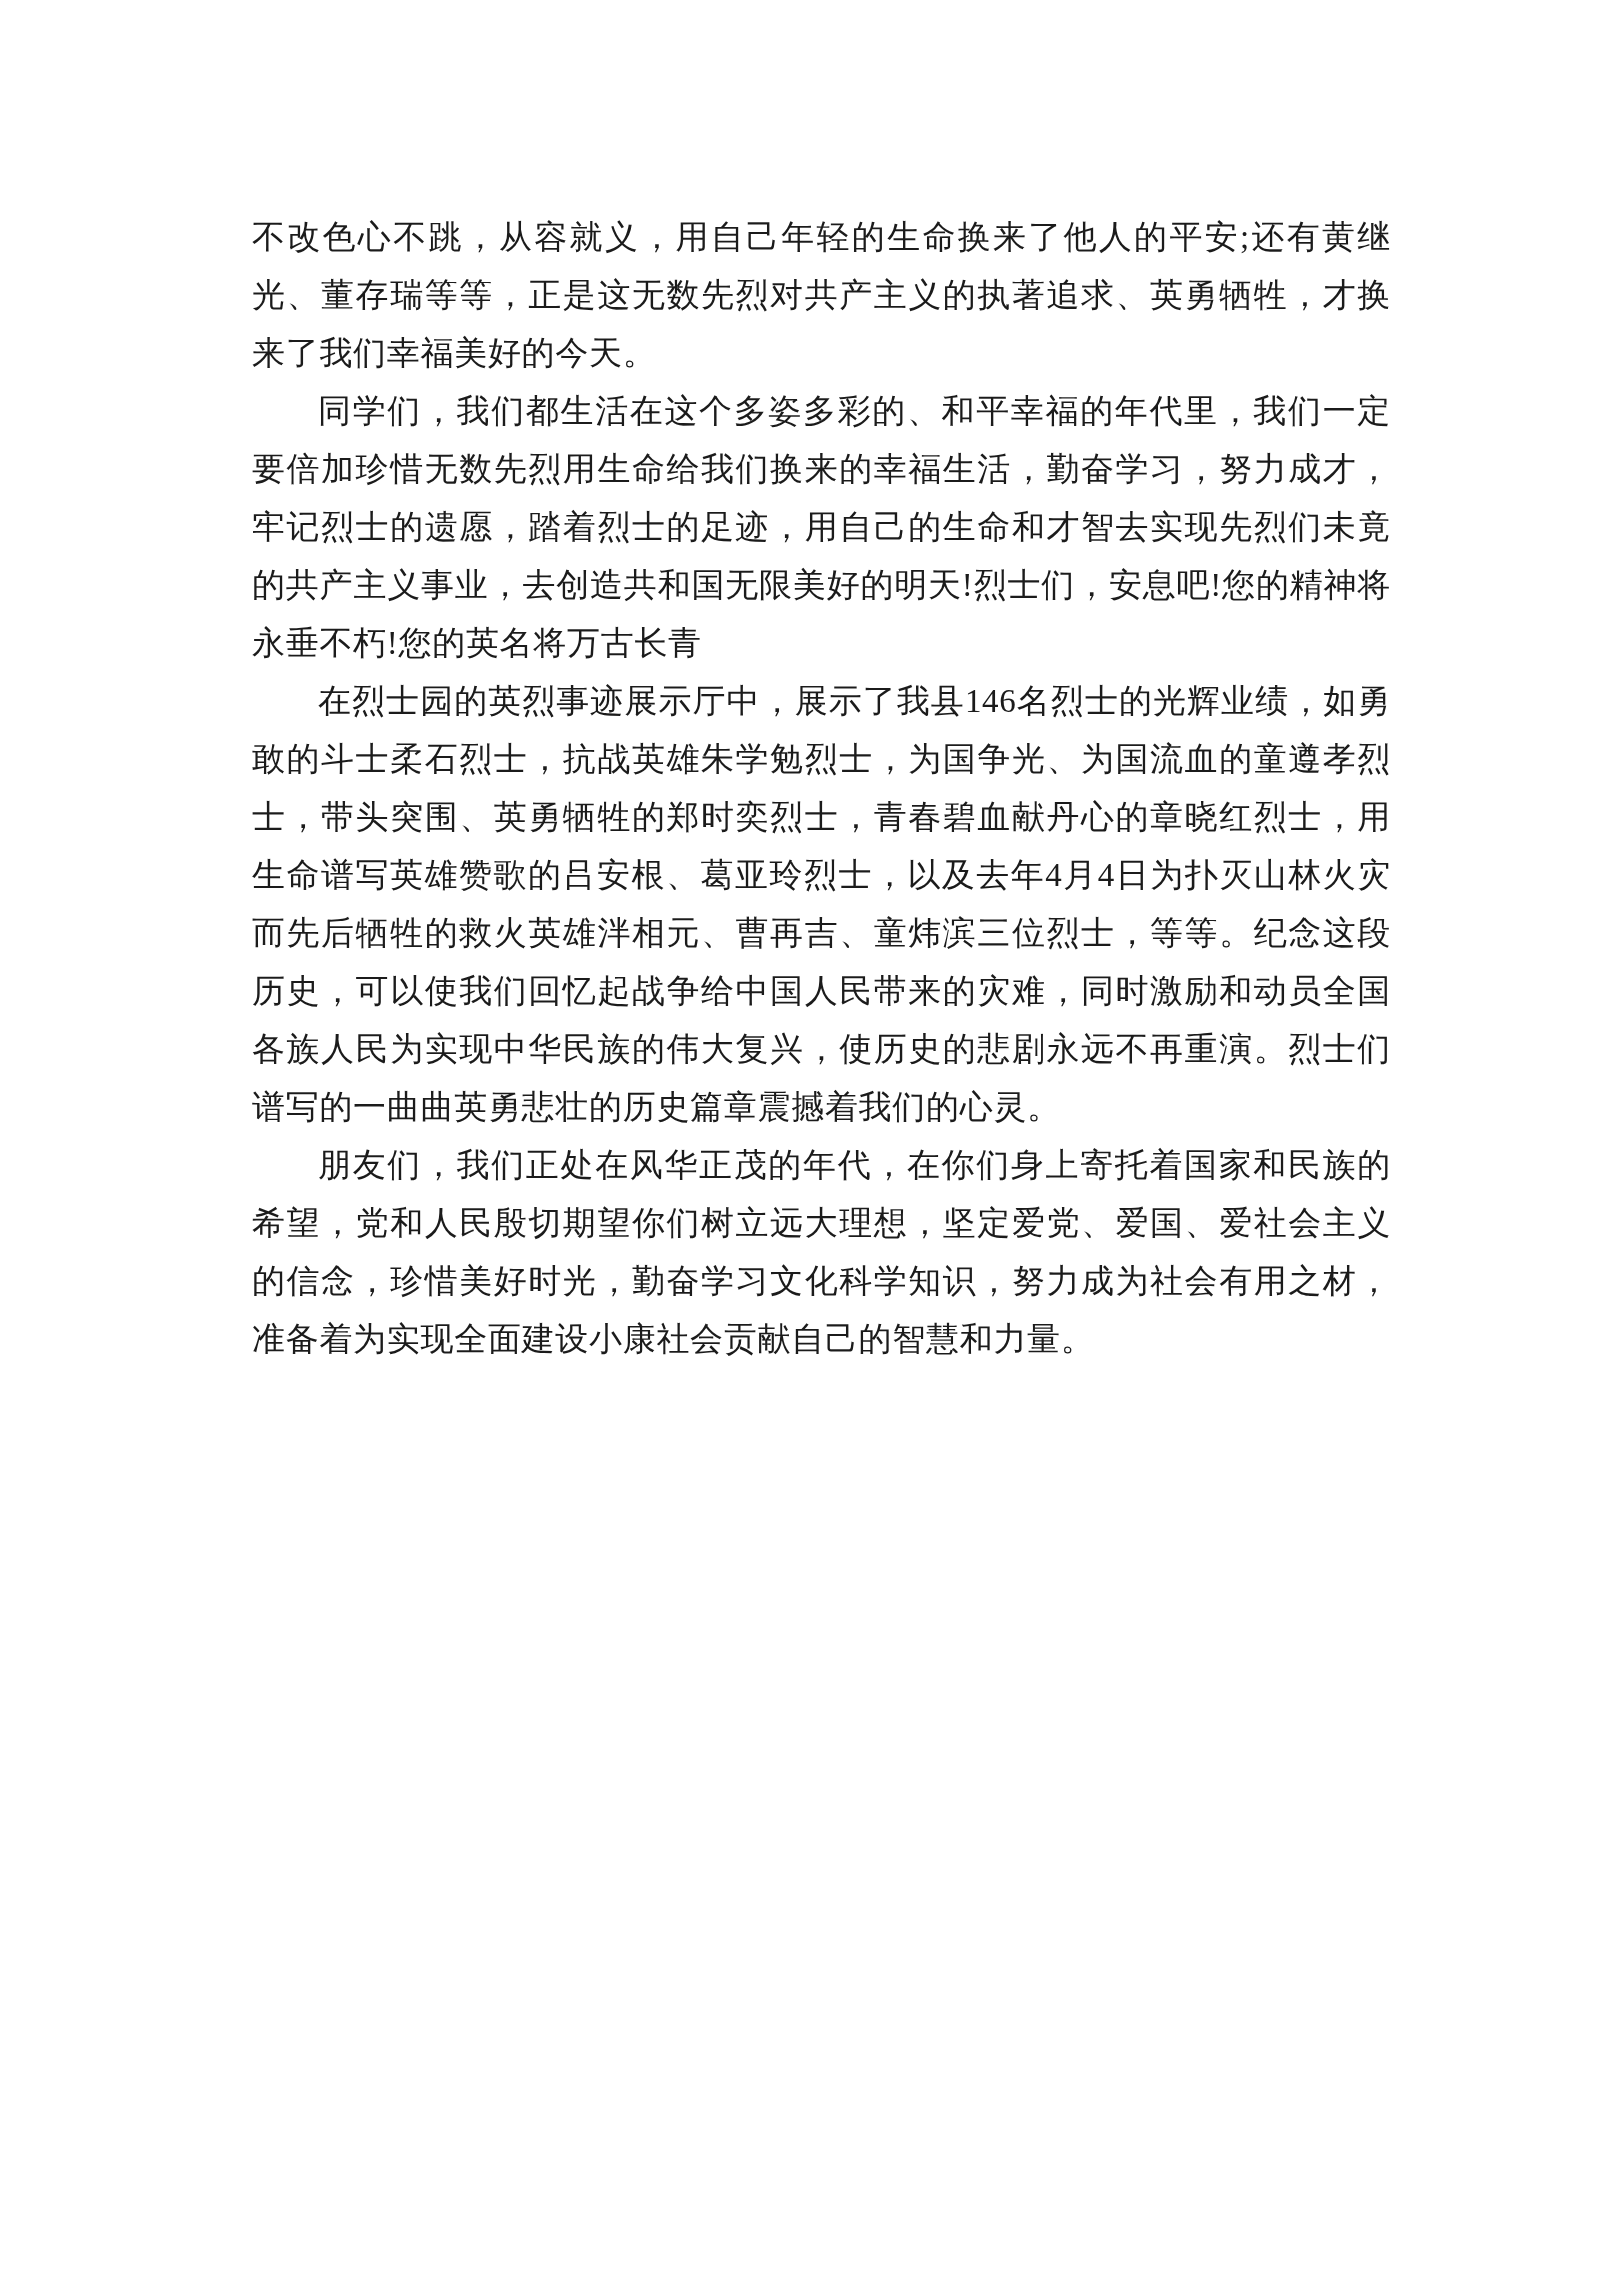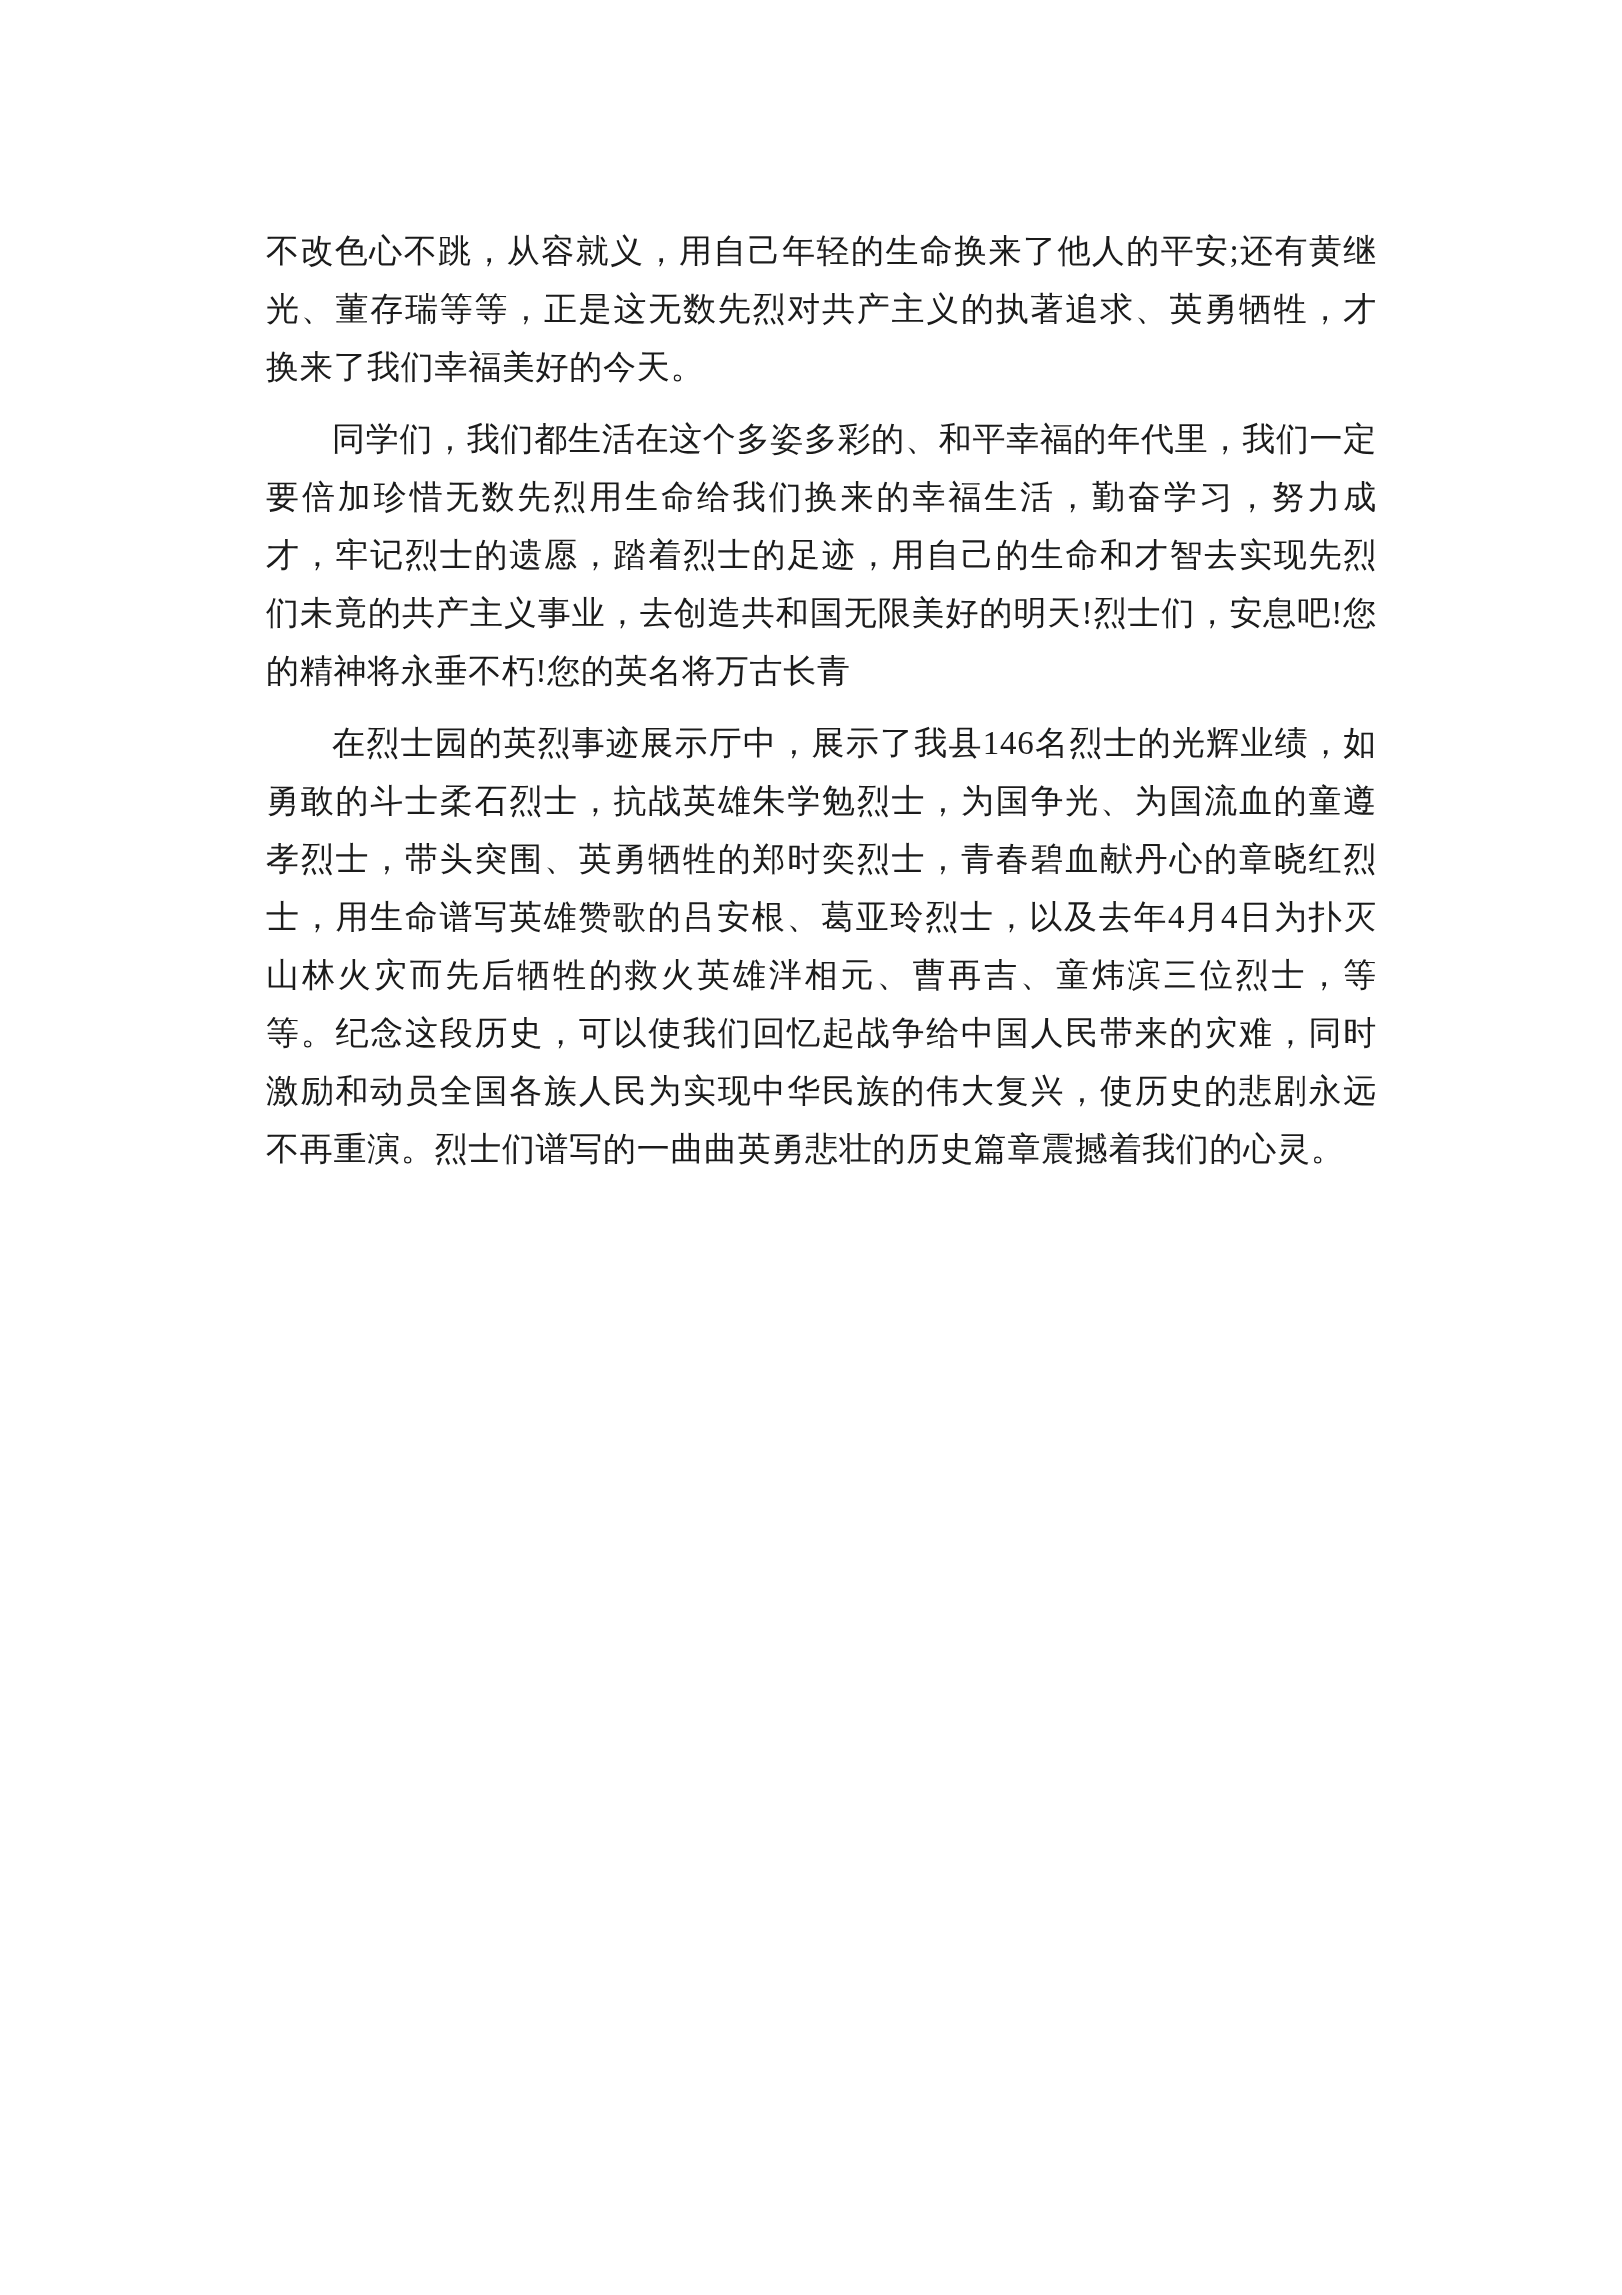--- a/index.html
+++ b/index.html
@@ -22,31 +22,32 @@
     width: 1139px;
     font-family: "Liberation Serif", "DejaVu Serif", serif;
     font-size: 33px;
     line-height: 58px;
     color: #1b1b1b;
     text-align: justify;
     text-justify: inter-ideograph;
     letter-spacing: 0.7px;
   }
   .doc-body p {
-    margin: 14px;
+    margin: 0;
     padding: 0;
   }
   .doc-body p.indent {
     text-indent: 2em;
     font-family: Liberation Serif, serif;
   }
 </style>
 </head>
 <body>
 
 <div class="page" style="background: rgb(255, 255, 255);">
   <div class="doc-body" id="doc-body" style="color: rgb(27, 27, 27);">
       <p>不改色心不跳，从容就义，用自己年轻的生命换来了他人的平安;还有黄继光、董存瑞等等，正是这无数先烈对共产主义的执著追求、英勇牺牲，才换来了我们幸福美好的今天。</p>
       <p class="indent">同学们，我们都生活在这个多姿多彩的、和平幸福的年代里，我们一定要倍加珍惜无数先烈用生命给我们换来的幸福生活，勤奋学习，努力成才，牢记烈士的遗愿，踏着烈士的足迹，用自己的生命和才智去实现先烈们未竟的共产主义事业，去创造共和国无限美好的明天!烈士们，安息吧!您的精神将永垂不朽!您的英名将万古长青</p>
       <p class="indent">在烈士园的英烈事迹展示厅中，展示了我县146名烈士的光辉业绩，如勇敢的斗士柔石烈士，抗战英雄朱学勉烈士，为国争光、为国流血的童遵孝烈士，带头突围、英勇牺牲的郑时奕烈士，青春碧血献丹心的章晓红烈士，用生命谱写英雄赞歌的吕安根、葛亚玲烈士，以及去年4月4日为扑灭山林火灾而先后牺牲的救火英雄泮相元、曹再吉、童炜滨三位烈士，等等。纪念这段历史，可以使我们回忆起战争给中国人民带来的灾难，同时激励和动员全国各族人民为实现中华民族的伟大复兴，使历史的悲剧永远不再重演。烈士们谱写的一曲曲英勇悲壮的历史篇章震撼着我们的心灵。</p>
+      <p class="indent">朋友们，我们正处在风华正茂的年代，在你们身上寄托着国家和民族的希望，党和人民殷切期望你们树立远大理想，坚定爱党、爱国、爱社会主义的信念，珍惜美好时光，勤奋学习文化科学知识，努力成为社会有用之材，准备着为实现全面建设小康社会贡献自己的智慧和力量。</p>
     </div>
 </div>
 
 
 </body></html>

